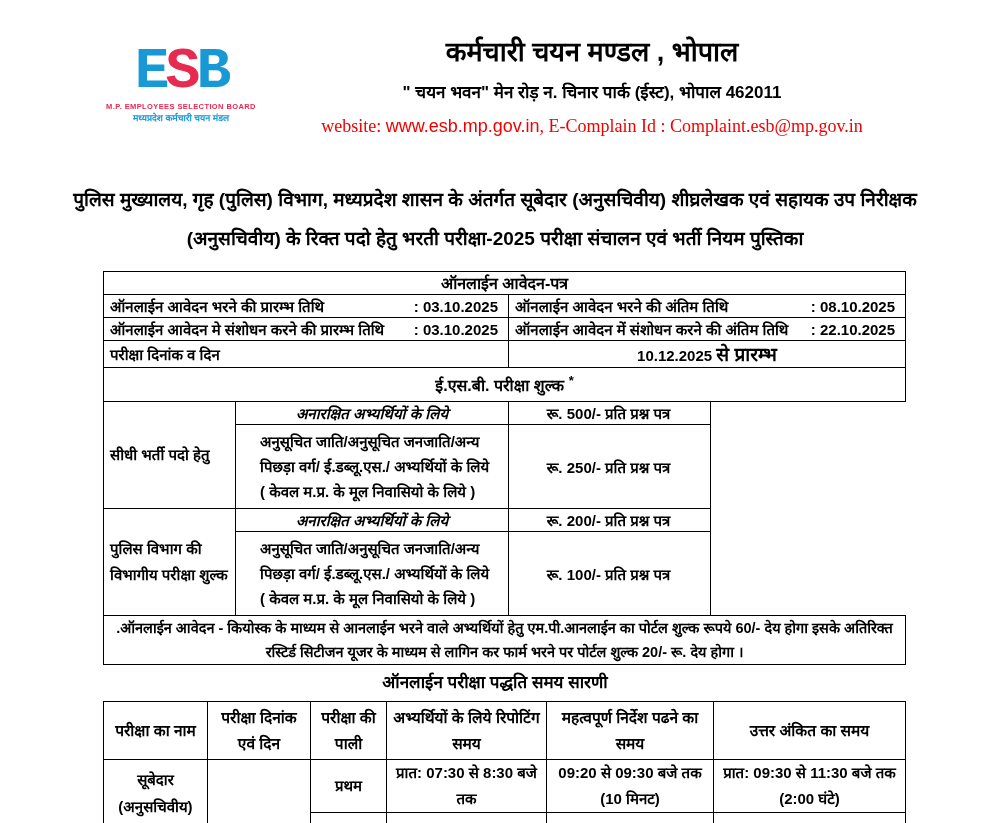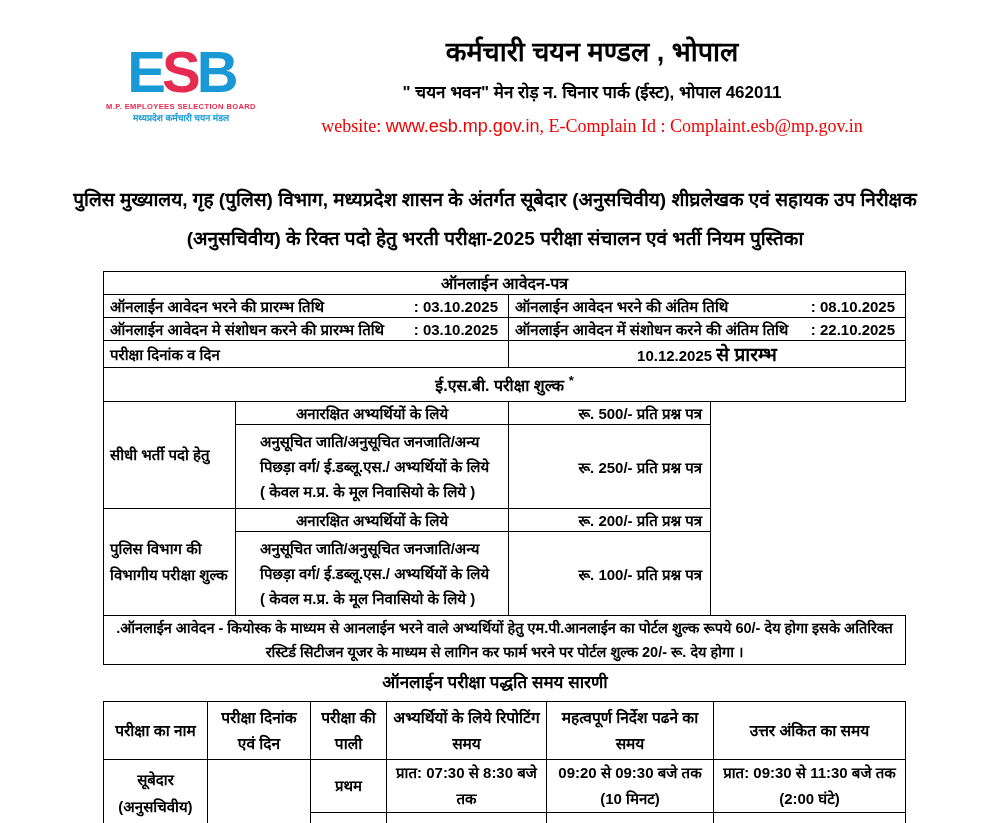--- a/index.html
+++ b/index.html
@@ -6,21 +6,21 @@
   html,body { background:#ffffff; }
   body {
     width:990px; height:823px; overflow:hidden; position:relative;
     font-family:"Liberation Sans", sans-serif; color:#000;
   }
 
   
   .header { position:relative; height:172px; }
   .logo { position:absolute; left:106px; top:44px; width:150px; text-align:center; }
   .logo-letters {
-    font-family:Liberation Sans, sans-serif; font-weight:900;
+    font-family:Liberation Mono, monospace; font-weight:900;
     font-size:58px; line-height:56px; letter-spacing:-4px;
   }
   .logo-letters .l-blue { color:#1899d6; }
   .logo-letters .l-red  { color:#e62a50; }
   .logo-cap-en { font-size:7.5px; font-weight:bold; color:#e62a50; letter-spacing:.4px; margin-top:2px; white-space:nowrap; }
   .logo-cap-hi { font-size:9px; font-weight:bold; color:#1899d6; white-space:nowrap; }
 
   .header-text { position:absolute; left:245px; right:51px; top:32px; text-align:center; }
   .org-name  { font-size:27px; font-weight:bold; }
   .org-addr  { font-size:17px; font-weight:bold; margin-top:11px; }
@@ -43,23 +43,23 @@
   .t1 td, .t1 th { font-size:15px; padding:0 6px; }
   .t1 .table-head { text-align:center; font-size:16px; height:22px; }
   .t1 .date-row { height:23px; }
   .t1 .lv { display:flex; justify-content:space-between; align-items:center; }
   .t1 .lv .val { white-space:nowrap; padding-right:4px; }
   .t1 .examdate-row { height:17px; }
   .t1 .examdate-val { text-align:center; }
   .t1 .examdate-val .big { font-size:19px; }
   .t1 .fee-head { text-align:center; font-size:16px; height:34px; }
   .t1 .fee-head sup { font-size:13px; }
-  .t1 .fee-cat-single { text-align:center; height:23px; }
+  .t1 .fee-cat-single { text-align:center; height:23px;font-style:italic; }
   .t1 .fee-cat-multi { text-align:left; padding:4px 10px 4px 24px; height:55px; line-height:25px; }
-  .t1 .fee-amt { text-align:right; padding-right:8px; white-space:nowrap; }
+  .t1 .fee-amt { text-align:center; padding-right:8px; white-space:nowrap; }
   .t1 .fee-group { text-align:left; padding-left:6px; line-height:26px; }
   .t1 .note-row td { height:48px; text-align:center; line-height:24px; font-size:14.5px; padding:0 10px; }
 
   
   .schedule-heading { text-align:center; font-size:17px; font-weight:bold; margin-top:5px; }
 
   
   .t2 { margin-top:8px; }
   .t2 th { font-size:15.5px; text-align:center; line-height:26px; height:58px; padding:0 4px; }
   .t2 td { font-size:15px; text-align:center; line-height:26px; padding:0 4px; }

